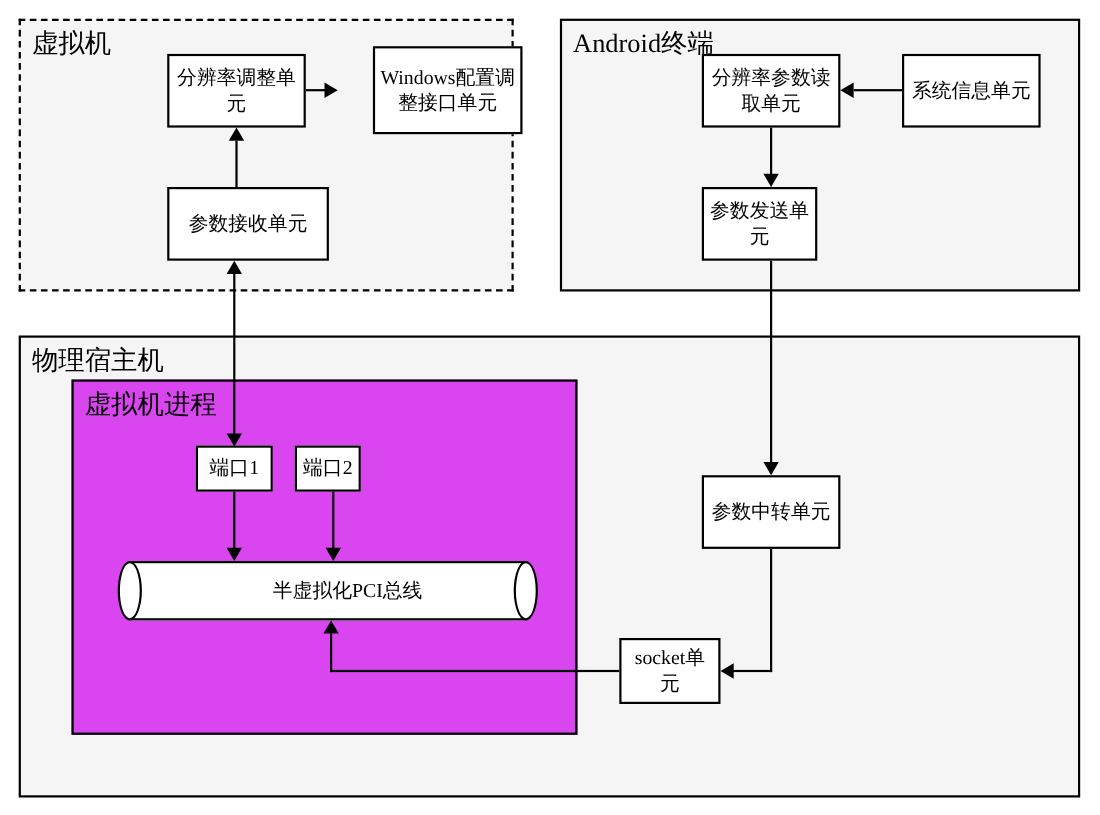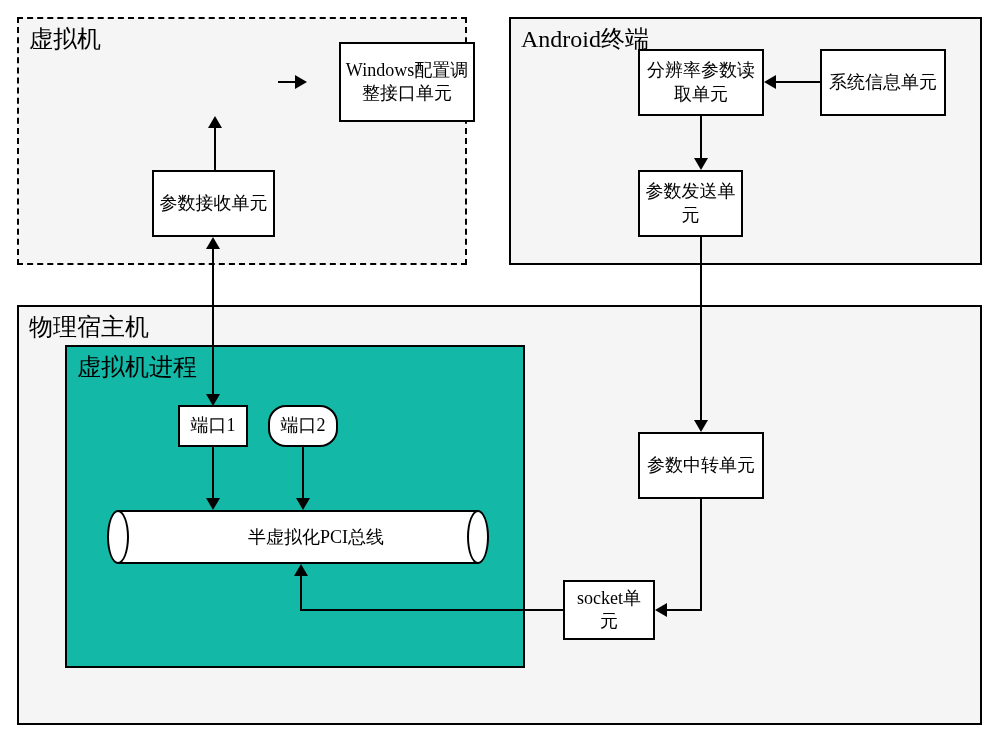--- a/index.html
+++ b/index.html
@@ -35,21 +35,21 @@
     display: flex;
     align-items: center;
     justify-content: center;
     text-align: center;
     line-height: 1.3;
     padding: 4px;
   }
   .nested {
     position: absolute;
     border: 2px solid #000;
-    background: #14b8a6;
+    background: #d946ef;
   }
   
   .cylinder {
     position: absolute;
     border-top: 2px solid #000;
     border-bottom: 2px solid #000;
     background: #fff;
     display: flex;
     align-items: center;
     justify-content: center;
@@ -107,39 +107,40 @@
   }
 </style>
 </head>
 <body>
 
 <div class="canvas">
 
   <div class="container dashed" style="left:17px; top:17px; width:450px; height:248px;">
     <div class="container-label">虚拟机</div>
   </div>
+  <div class="box" style="left:152px; top:49px; width:126px; height:67px;">分辨率调整单元</div>
   <div class="box" style="left:307px; top:42px; width:136px; height:80px;margin-left:32px;">Windows配置调整接口单元</div>
-  <div class="box" style="left:152px; top:170px; width:123px; height:67px;">参数接收单元</div>
+  <div class="box" style="left:152px; top:170px; width:147px; height:67px;">参数接收单元</div>
 
   <div class="container" style="left:509px; top:17px; width:473px; height:248px;">
     <div class="container-label">Android终端</div>
   </div>
   <div class="box" style="left:638px; top:49px; width:126px; height:67px;">分辨率参数读取单元</div>
   <div class="box" style="left:820px; top:49px; width:126px; height:67px;">系统信息单元</div>
   <div class="box" style="left:638px; top:170px; width:105px; height:67px;">参数发送单元</div>
 
   <div class="container" style="left:17px; top:305px; width:965px; height:420px;">
     <div class="container-label">物理宿主机</div>
   </div>
 
   <div class="nested" style="left:65px; top:345px; width:460px; height:323px;">
     <div class="container-label">虚拟机进程</div>
   </div>
   <div class="box" style="left:178px; top:405px; width:70px; height:42px;">端口1</div>
-  <div class="box" style="left:268px; top:405px; width:70px; height:42px;border-radius:18px;">端口2</div>
+  <div class="box" style="left:268px; top:405px; width:60px; height:42px;">端口2</div>
   <div class="cylinder" style="left:118px; top:510px; width:360px; height:54px;">
     <span>半虚拟化PCI总线</span>
   </div>
 
   <div class="box" style="left:563px; top:580px; width:92px; height:60px;">socket单元</div>
 
   <div class="box" style="left:638px; top:432px; width:126px; height:67px;">参数中转单元</div>
 
   <div class="arrow-line-h" style="left:278px; top:81px; width:19px;"></div>
   <div class="arrow-head head-right" style="left:295px; top:75px;"></div>

